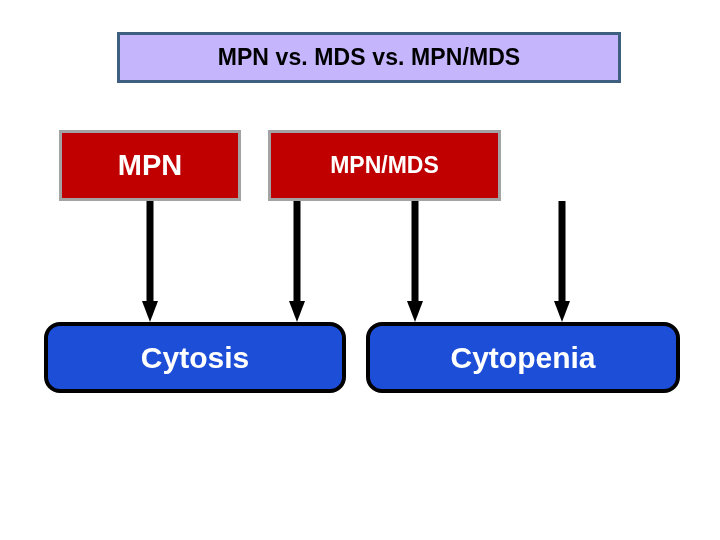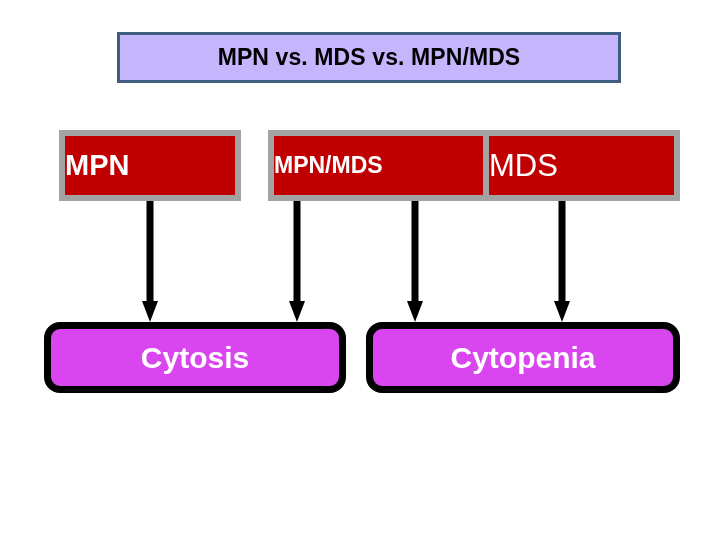--- a/index.html
+++ b/index.html
@@ -38,43 +38,43 @@
     color: #000000;
     letter-spacing: 0.1px;
     white-space: nowrap;
   }
 
   
   .red-box {
     position: absolute;
     box-sizing: border-box;
     background: #c00000;
-    border: 6px solid #a3a3a3;
+    border: 3px solid #a3a3a3;
     display: flex;
     align-items: center;
-    justify-content: flex-start;
+    justify-content: center;
   }
   .red-label {
     color: #ffffff;
     white-space: nowrap;
   }
   .red-label.bold-lg { font-size: 29px; font-weight: bold; }
   .red-label.bold-md { font-size: 23px; font-weight: bold; }
   .red-label.light-lg { font-size: 31px; font-weight: normal; }
 
   #red-box-mpn     { left: 59px;  top: 130px; width: 182px; height: 71px; }
   #red-box-mpnmds  { left: 268px; top: 130px; width: 233px; height: 71px; }
   #red-box-mds     { left: 483px; top: 130px; width: 197px; height: 71px; }
 
   
   .purple-box {
     position: absolute;
     box-sizing: border-box;
-    background: #d946ef;
-    border: 7px solid #000000;
+    background: #1d4ed8;
+    border: 4px solid #000000;
     border-radius: 16px;
     display: flex;
     align-items: center;
     justify-content: center;
   }
   .purple-label {
     color: #ffffff;
     font-size: 30px;
     font-weight: bold;
     white-space: nowrap;
@@ -104,23 +104,20 @@
   </div>
 
   <div class="red-box" id="red-box-mpn">
     <span class="red-label bold-lg">MPN</span>
   </div>
 
   <div class="red-box" id="red-box-mpnmds">
     <span class="red-label bold-md">MPN/MDS</span>
   </div>
 
-  <div class="red-box" id="red-box-mds">
-    <span class="red-label light-lg">MDS</span>
-  </div>
 
   <div class="arrow" id="arrow-mpn-cytosis">
     <svg width="24" height="122" viewBox="0 0 24 122" xmlns="http://www.w3.org/2000/svg" aria-hidden="true">
       <rect x="8.5" y="0" width="7" height="104" fill="#000000"></rect>
       <polygon points="4,100 20,100 12,121" fill="#000000"></polygon>
     </svg>
   </div>
 
   <div class="arrow" id="arrow-mpnmds-cytosis">
     <svg width="24" height="122" viewBox="0 0 24 122" xmlns="http://www.w3.org/2000/svg" aria-hidden="true">

